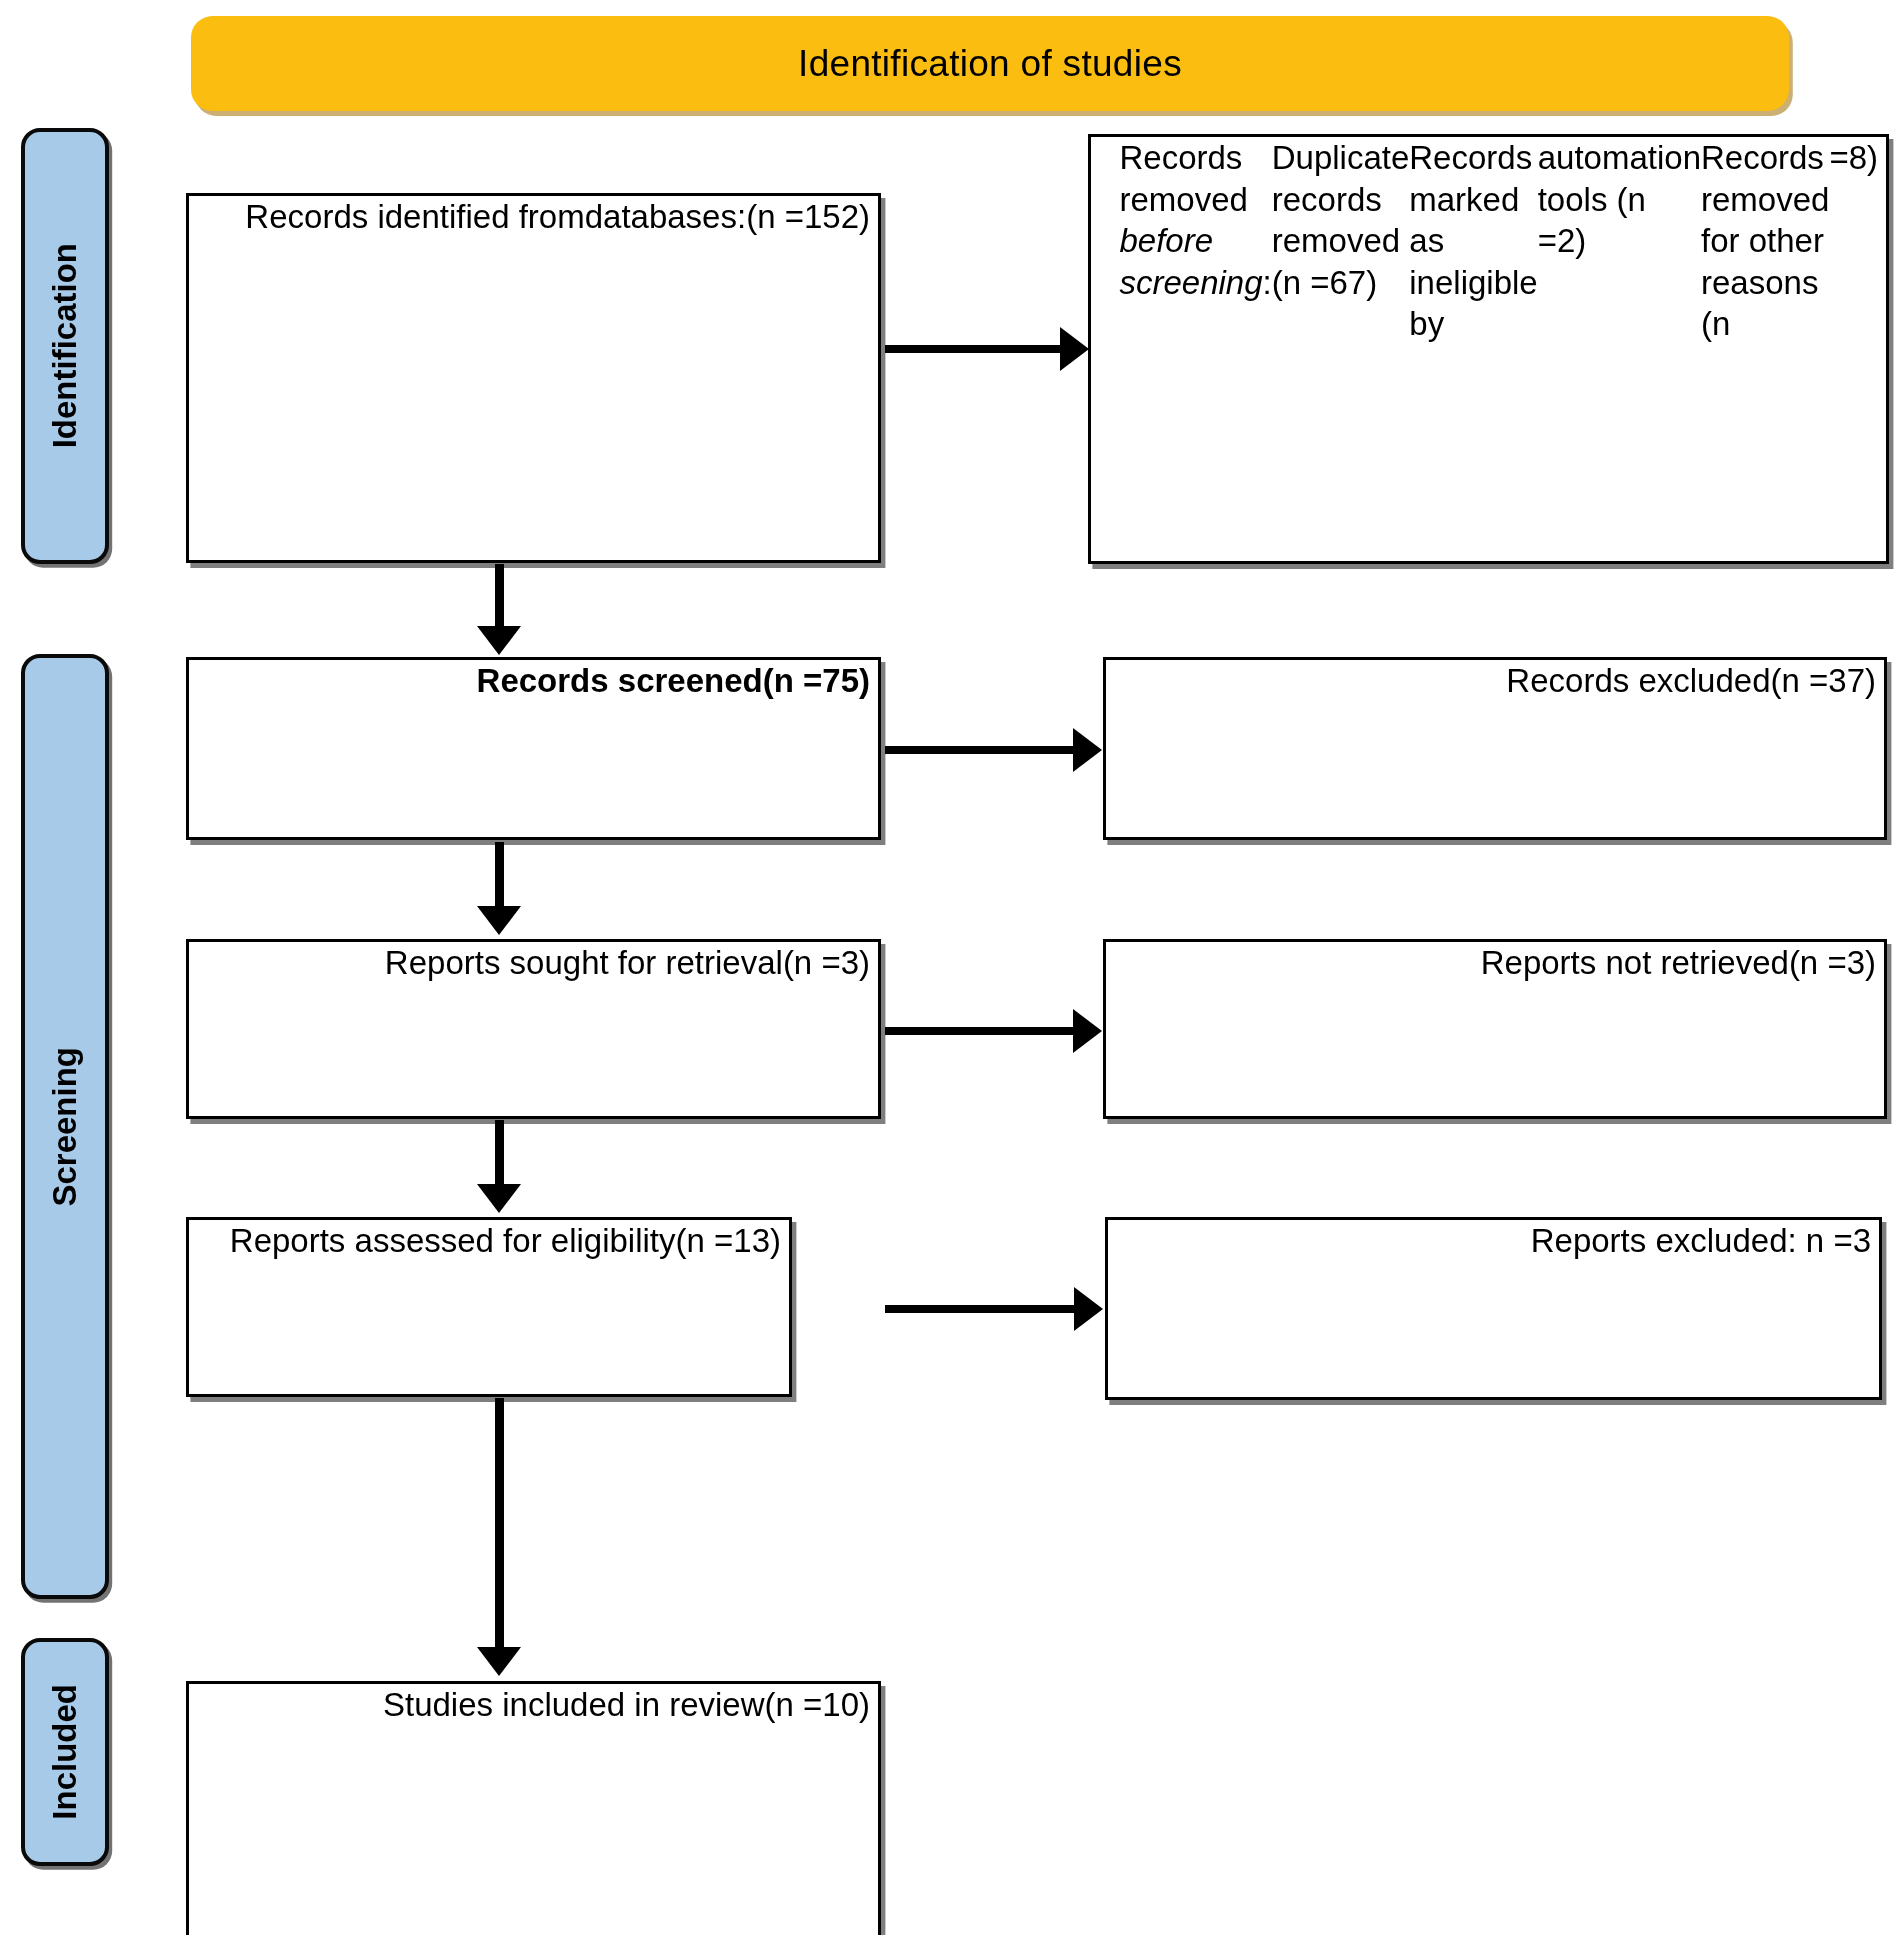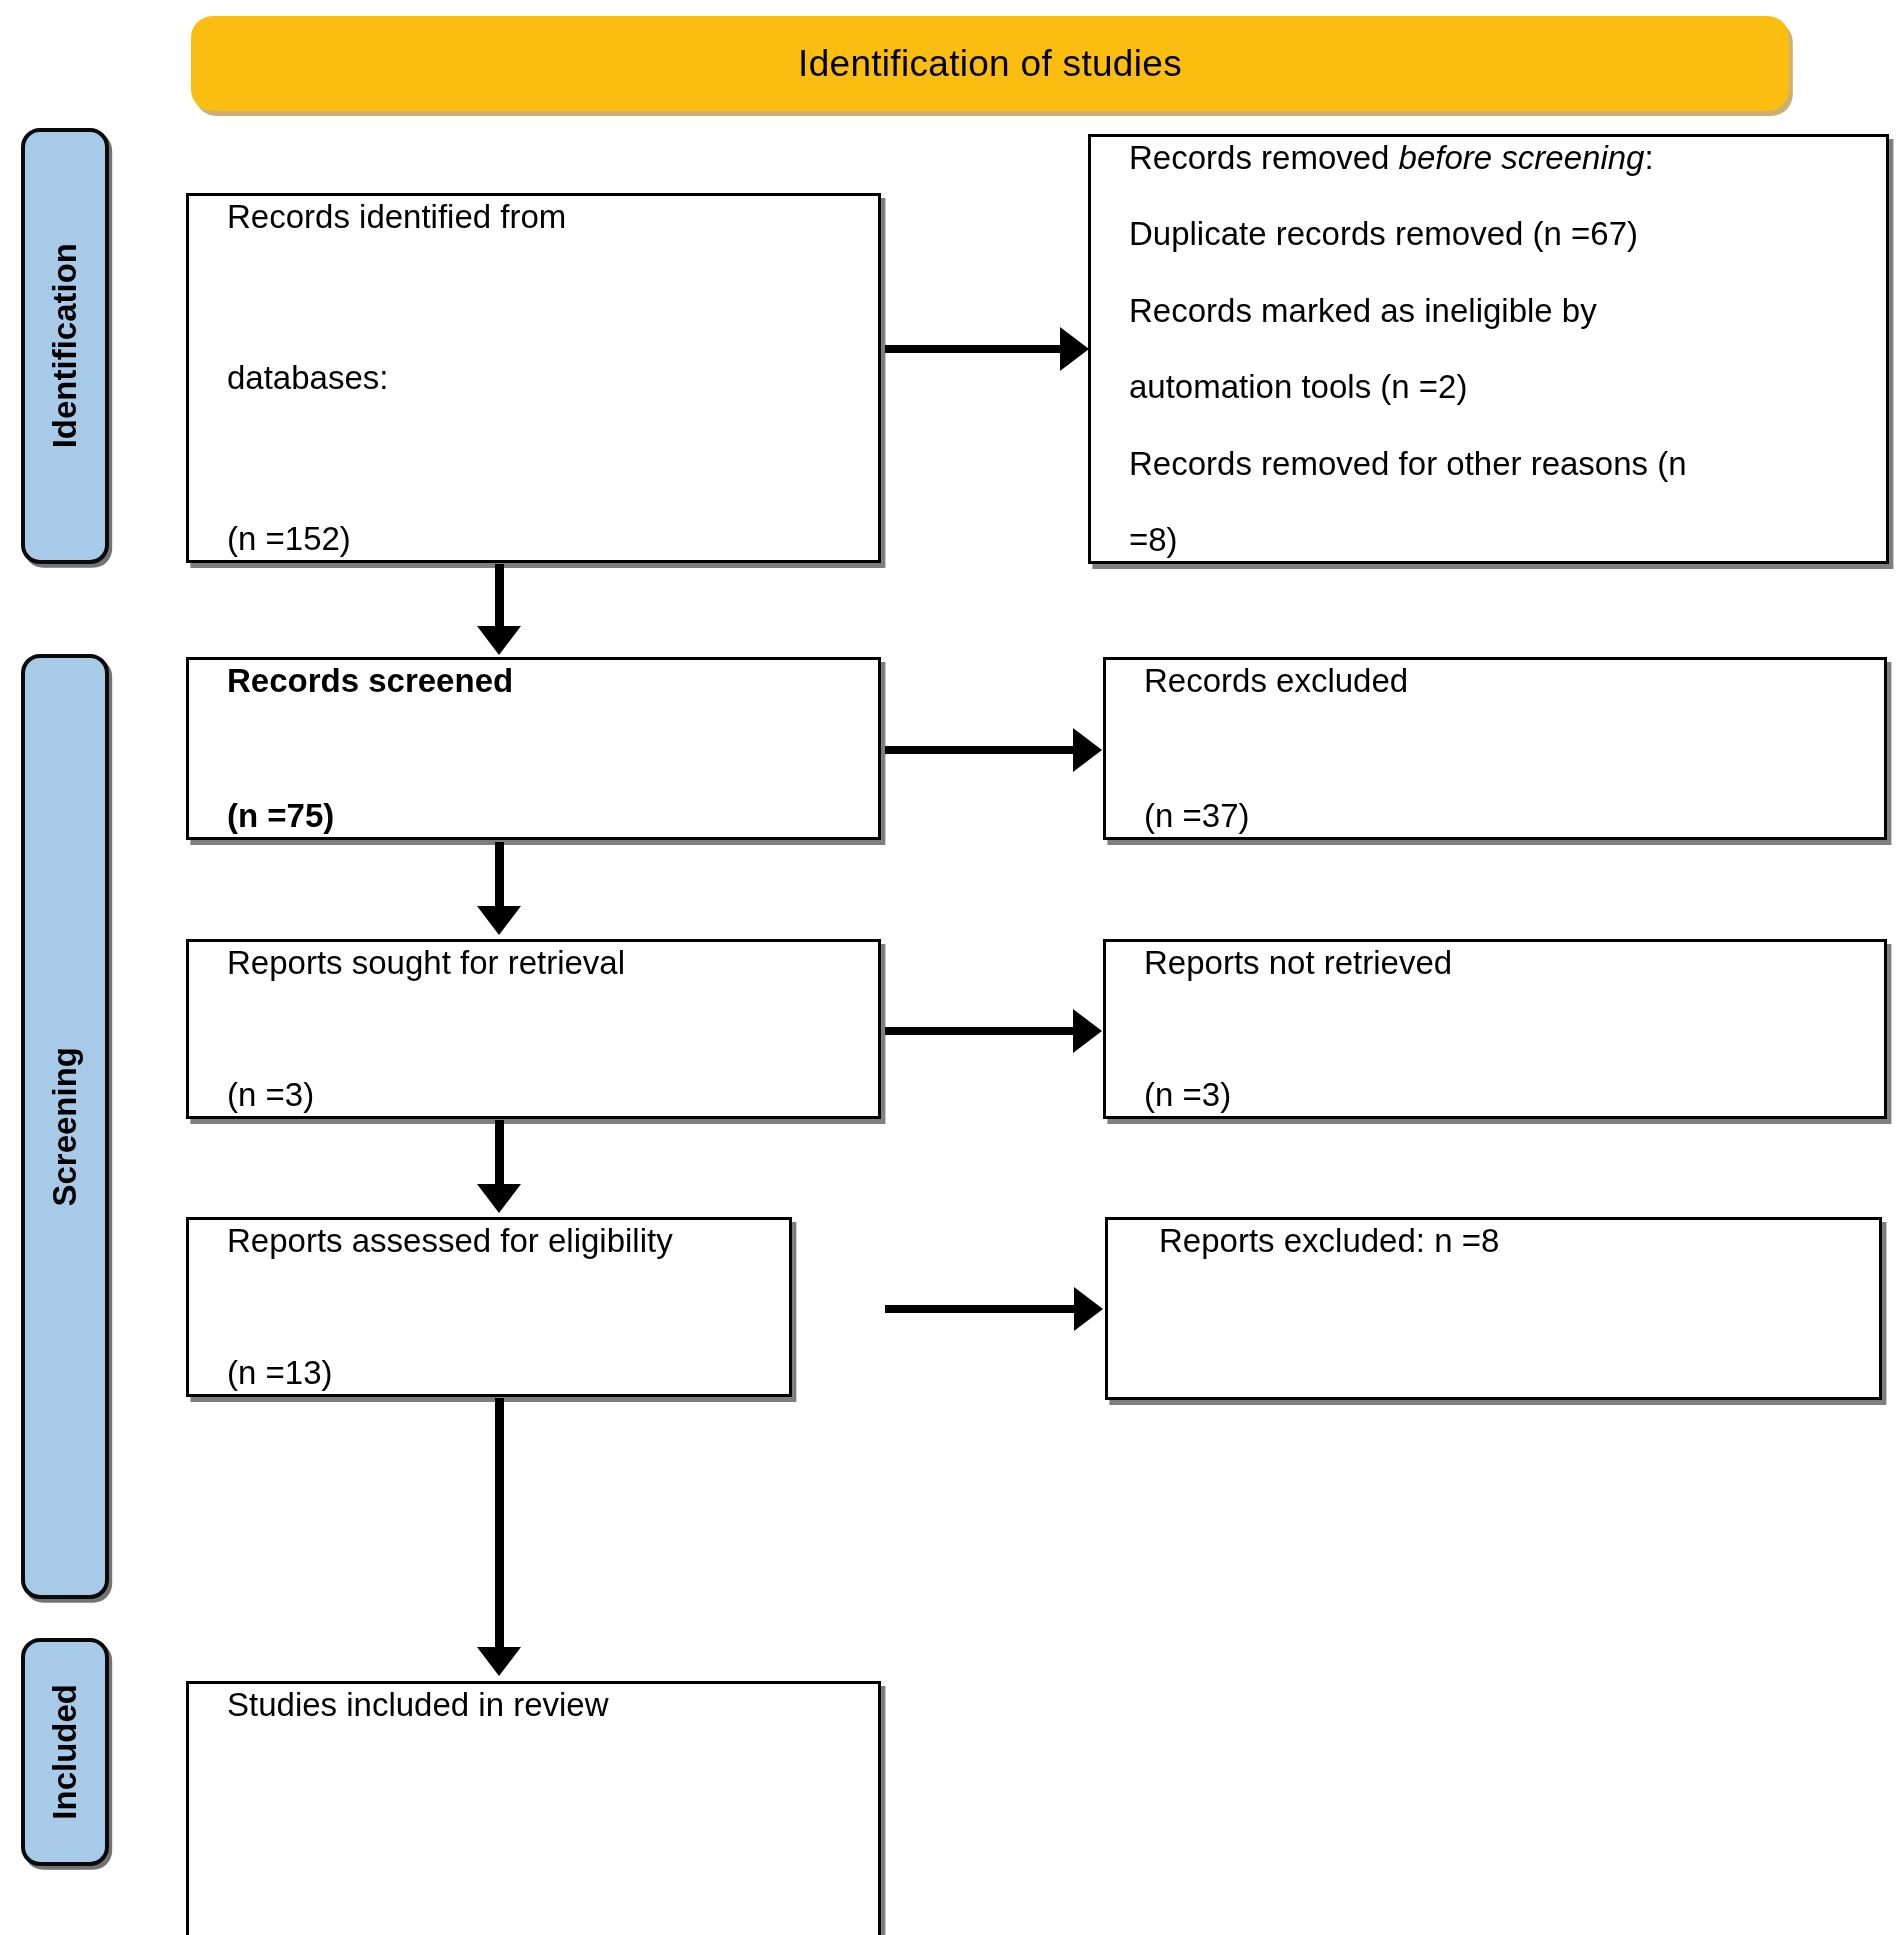--- a/index.html
+++ b/index.html
@@ -70,22 +70,22 @@
   #bar-included      { top: 1638px; height: 228px; }
 
   
   .fbox {
     position: absolute;
     background: #ffffff;
     border: 3.8px solid #000000;
     box-sizing: border-box;
     box-shadow: 4.4px 5px 0 rgba(0,0,0,0.5);
     display: flex;
-    flex-direction: column;
-    justify-content: space-between;
+    flex-direction: row;
+    justify-content: flex-end;
     padding-left: 38px;
     padding-right: 8px;
   }
   .fbox p {
     margin: 0;
     font-size: 33px;
     line-height: 1.26;
     color: #000000;
     text-align: left;
   }
@@ -203,21 +203,21 @@
     <p>Reports not retrieved</p>
     <p>(n =3)</p>
   </div>
 
   <div class="fbox" id="box-assessed">
     <p>Reports assessed for eligibility</p>
     <p>(n =13)</p>
   </div>
 
   <div class="fbox" id="box-reports-excluded">
-    <p>Reports excluded: n =8</p>
+    <p>Reports excluded: n =3</p>
   </div>
 
   <div class="fbox" id="box-included">
     <p>Studies included in review</p>
     <p>(n =10)</p>
   </div>
 
   <div class="arrow-v" id="arrow-v-1"></div>
   <div class="arrow-v" id="arrow-v-2"></div>
   <div class="arrow-v" id="arrow-v-3"></div>

